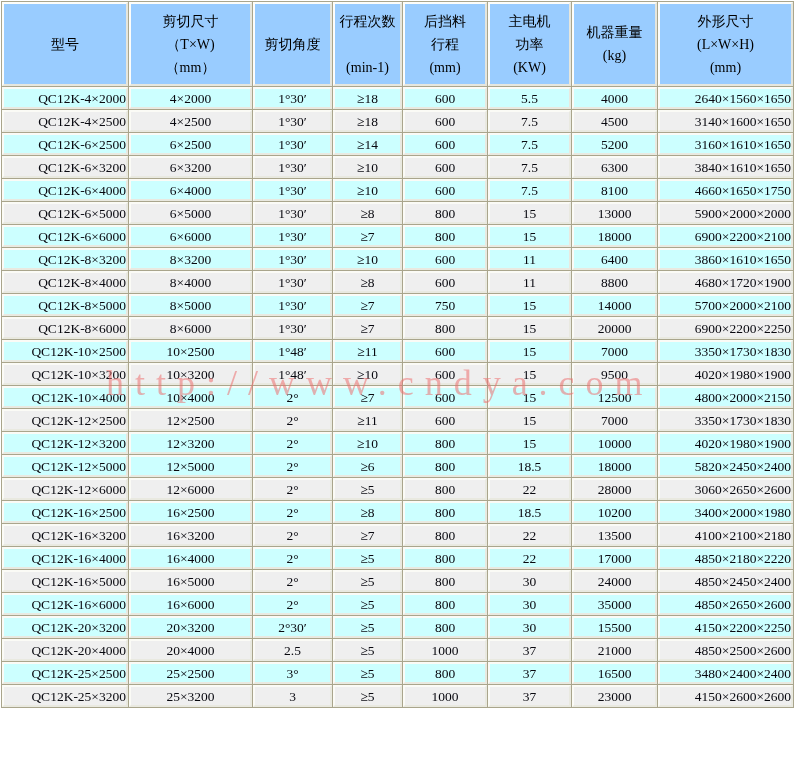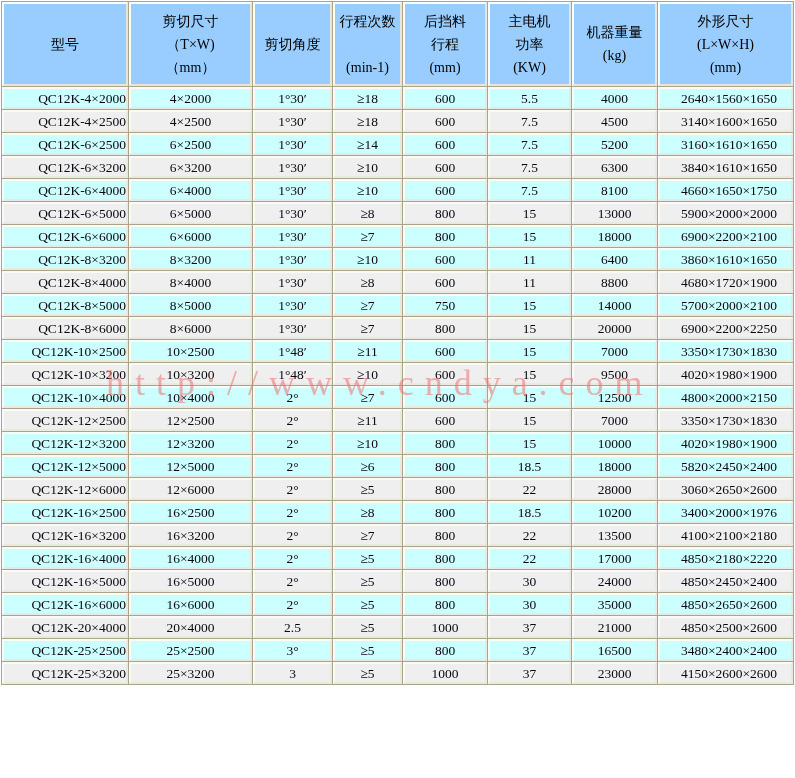--- a/index.html
+++ b/index.html
@@ -27,21 +27,21 @@
   }
   td{
     height:22px;
     border:2px solid;border-color:#fbfbf6 #e9e9e0 #e9e9e0 #fbfbf6;
     font-size:13.5px;line-height:17px;color:#08080f;
     text-align:center;vertical-align:middle;
   }
   tr.odd  td{background:#ccffff;}
   tr.even td{background:#efefef;}
   td.col-0{text-align:right;padding-left:3px;}
-  td.col-7{text-align:center;padding-left:7px;}
+  td.col-7{text-align:right;padding-left:7px;}
   .watermark{
     position:absolute;left:106px;top:362px;
     font-size:36px;letter-spacing:11px;
     color:rgba(236,112,112,0.55);
     font-family:"Liberation Serif","DejaVu Serif",serif;
     pointer-events:none;white-space:nowrap;
   }
 </style>
 </head>
 <body>
@@ -252,21 +252,21 @@
           <td class="col-7">3060×2650×2600</td>
         </tr>
         <tr class="odd">
           <td class="col-0">QC12K-16×2500</td>
           <td class="col-1">16×2500</td>
           <td class="col-2">2°</td>
           <td class="col-3">≥8</td>
           <td class="col-4">800</td>
           <td class="col-5">18.5</td>
           <td class="col-6">10200</td>
-          <td class="col-7">3400×2000×1976</td>
+          <td class="col-7">3400×2000×1980</td>
         </tr>
         <tr class="even">
           <td class="col-0">QC12K-16×3200</td>
           <td class="col-1">16×3200</td>
           <td class="col-2">2°</td>
           <td class="col-3">≥7</td>
           <td class="col-4">800</td>
           <td class="col-5">22</td>
           <td class="col-6">13500</td>
           <td class="col-7">4100×2100×2180</td>
@@ -293,20 +293,30 @@
         </tr>
         <tr class="odd">
           <td class="col-0">QC12K-16×6000</td>
           <td class="col-1">16×6000</td>
           <td class="col-2">2°</td>
           <td class="col-3">≥5</td>
           <td class="col-4">800</td>
           <td class="col-5">30</td>
           <td class="col-6">35000</td>
           <td class="col-7">4850×2650×2600</td>
+        </tr>
+        <tr class="odd">
+          <td class="col-0">QC12K-20×3200</td>
+          <td class="col-1">20×3200</td>
+          <td class="col-2">2°30′</td>
+          <td class="col-3">≥5</td>
+          <td class="col-4">800</td>
+          <td class="col-5">30</td>
+          <td class="col-6">15500</td>
+          <td class="col-7">4150×2200×2250</td>
         </tr>
         <tr class="even">
           <td class="col-0">QC12K-20×4000</td>
           <td class="col-1">20×4000</td>
           <td class="col-2">2.5</td>
           <td class="col-3">≥5</td>
           <td class="col-4">1000</td>
           <td class="col-5">37</td>
           <td class="col-6">21000</td>
           <td class="col-7">4850×2500×2600</td>

